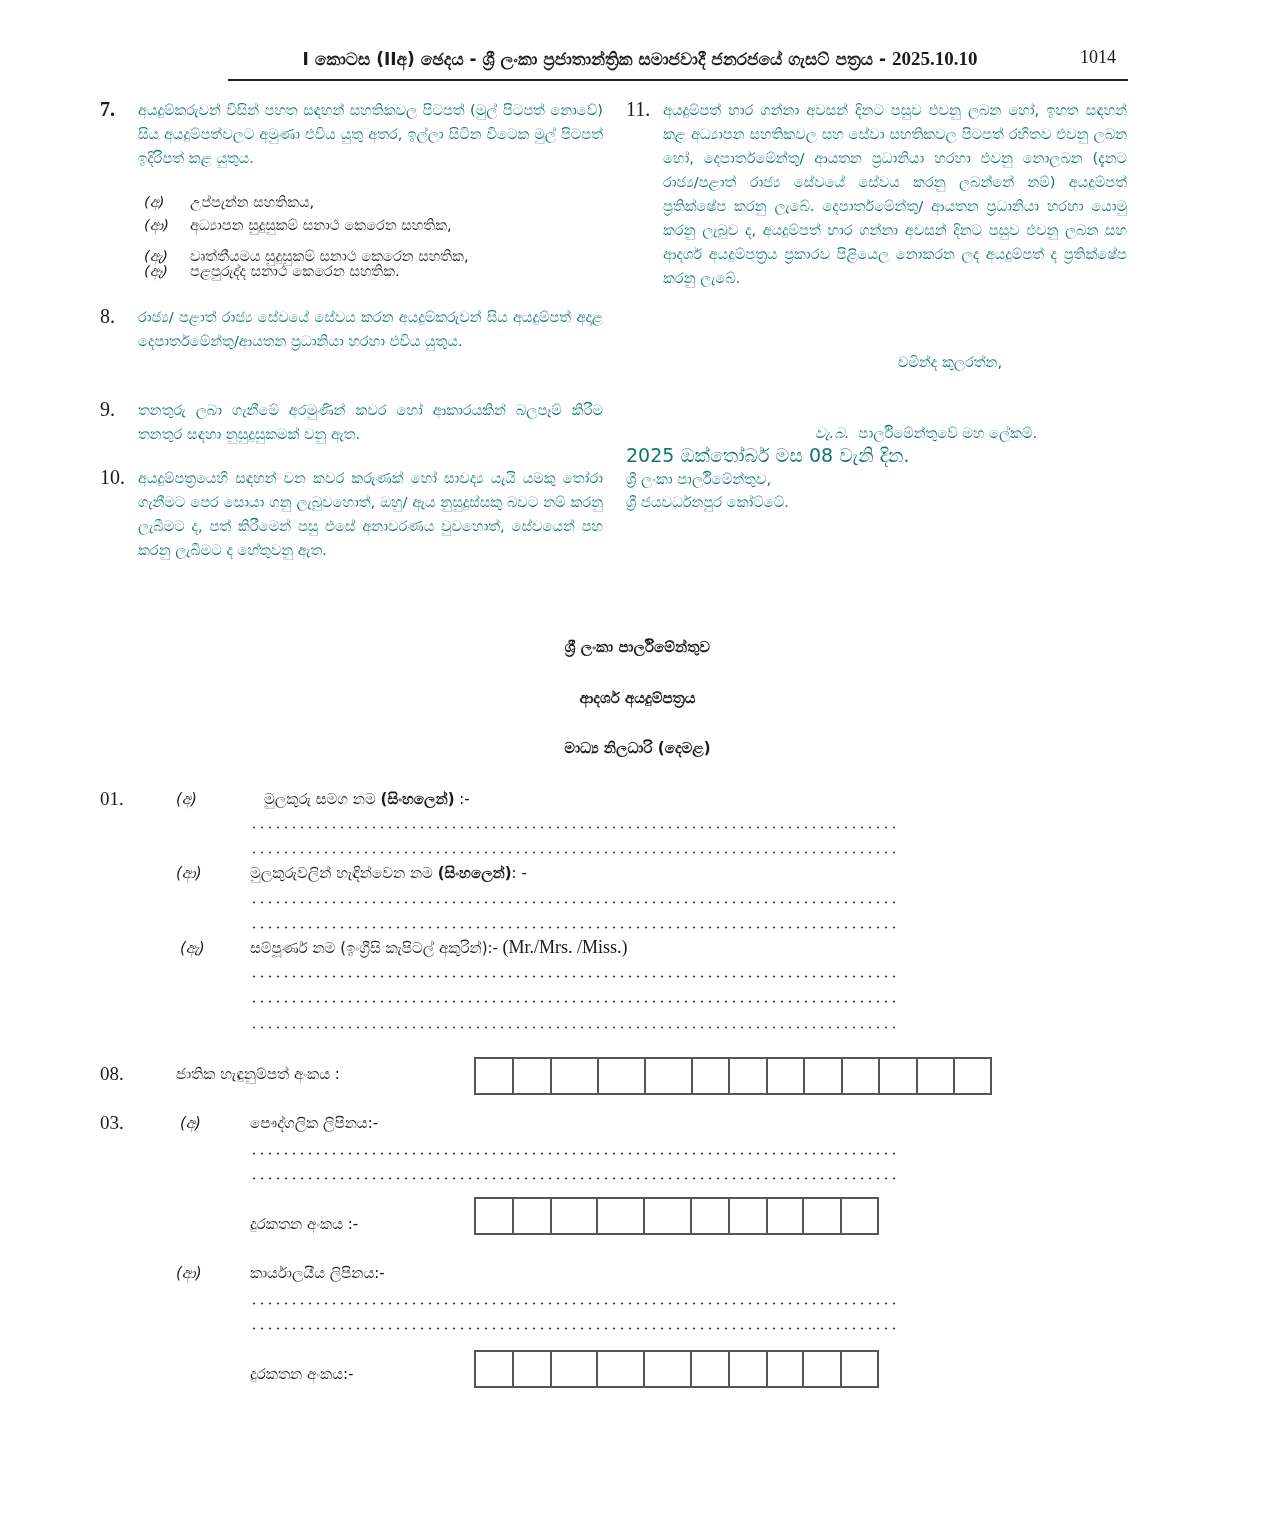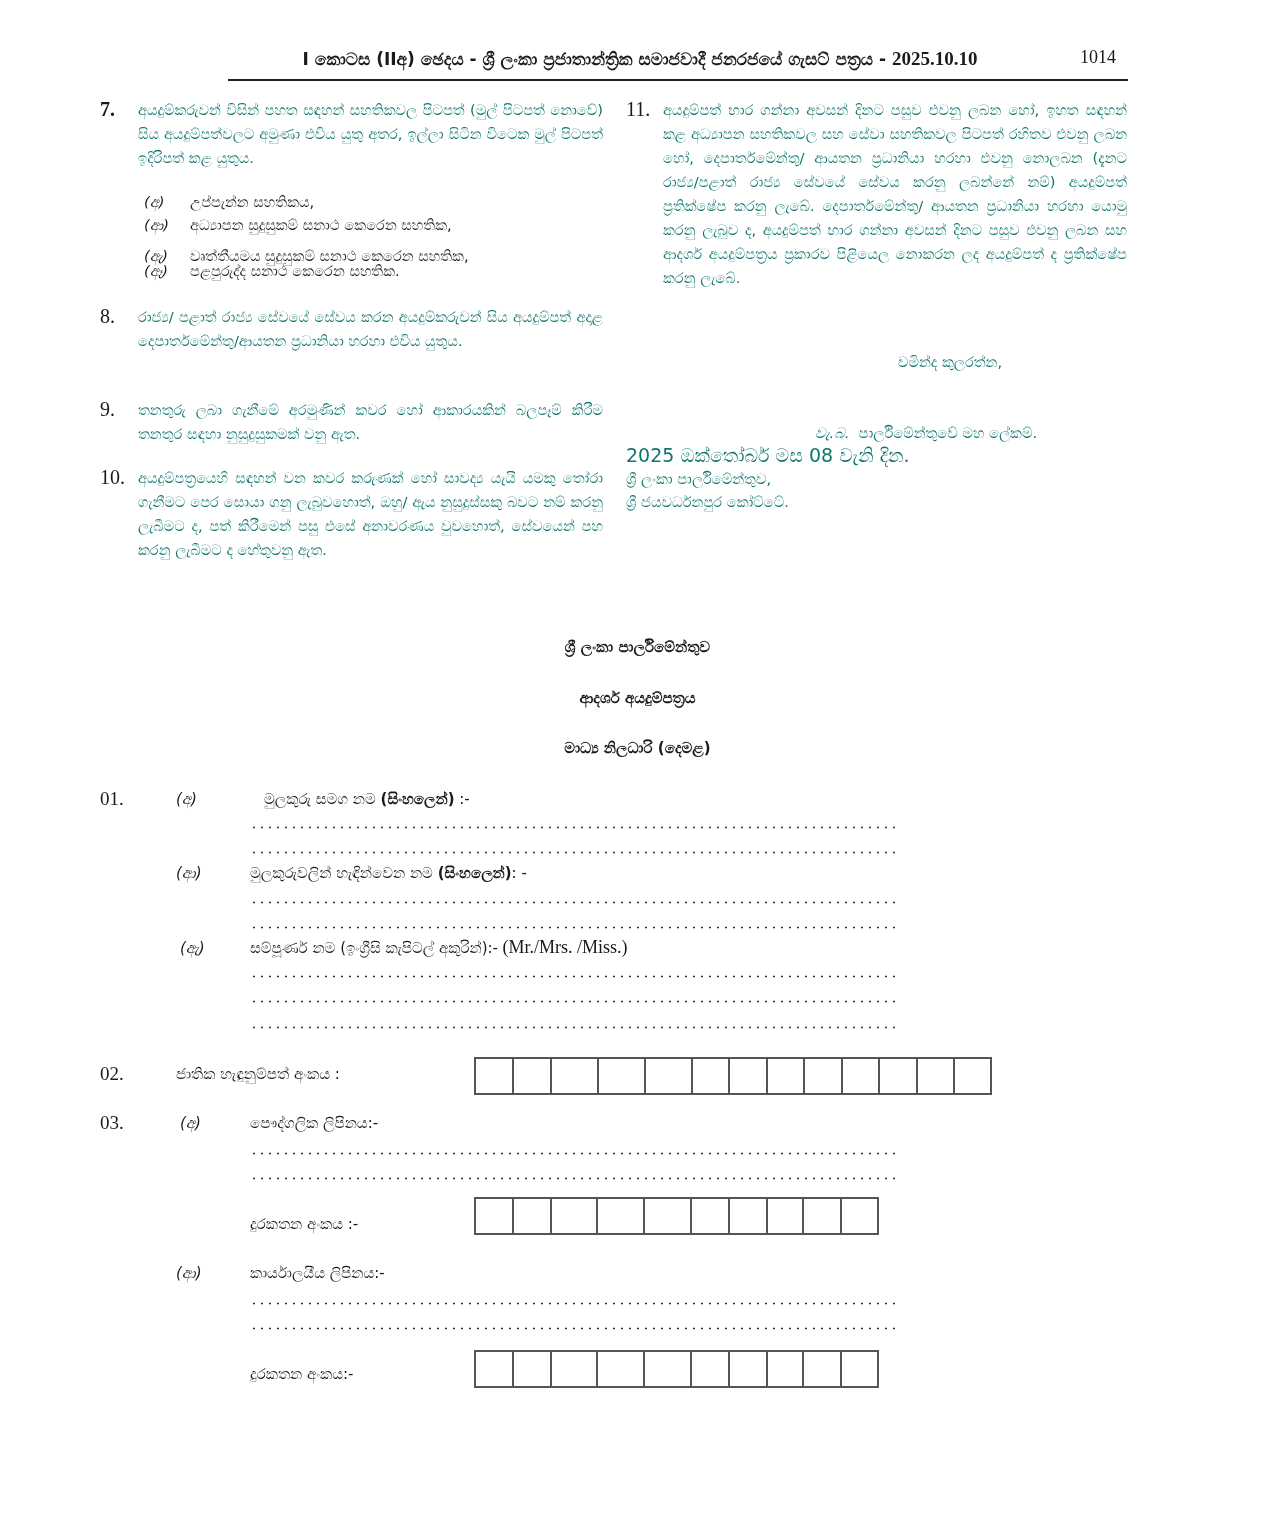--- a/index.html
+++ b/index.html
@@ -105,21 +105,21 @@
 <div class="abs dots" style="top:926px;"></div>
 
 <div class="abs form-lbl" style="left:180px; top:939px;">(ඇ)</div>
 <div class="abs form-text" style="left:250px; top:937px;">
   <span>සම්පූර්ණ නම (ඉංග්‍රීසි කැපිටල් අකුරින්):-</span><span class="en"> (Mr./Mrs. /Miss.)</span>
 </div>
 <div class="abs dots" style="top:975px;"></div>
 <div class="abs dots" style="top:1000px;"></div>
 <div class="abs dots" style="top:1026px;"></div>
 
-<div class="abs form-num" style="left:100px; top:1063px;">02.</div>
+<div class="abs form-num" style="left:100px; top:1063px;">08.</div>
 <div class="abs form-text" style="left:176px; top:1065px;">ජාතික හැඳුනුම්පත් අංකය :</div>
 <div class="abs boxrow" id="nic-boxes" style="left:474px; top:1057px; width:518px;">
     <div class="cell" style="width: 38px;"></div>
     <div class="cell" style="width: 38px;"></div>
     <div class="cell" style="width: 47px;"></div>
     <div class="cell" style="width: 47px;"></div>
     <div class="cell" style="width: 47px;"></div>
     <div class="cell" style="width: 38px;"></div>
     <div class="cell" style="width: 38px;"></div>
     <div class="cell" style="width: 37px;"></div>

